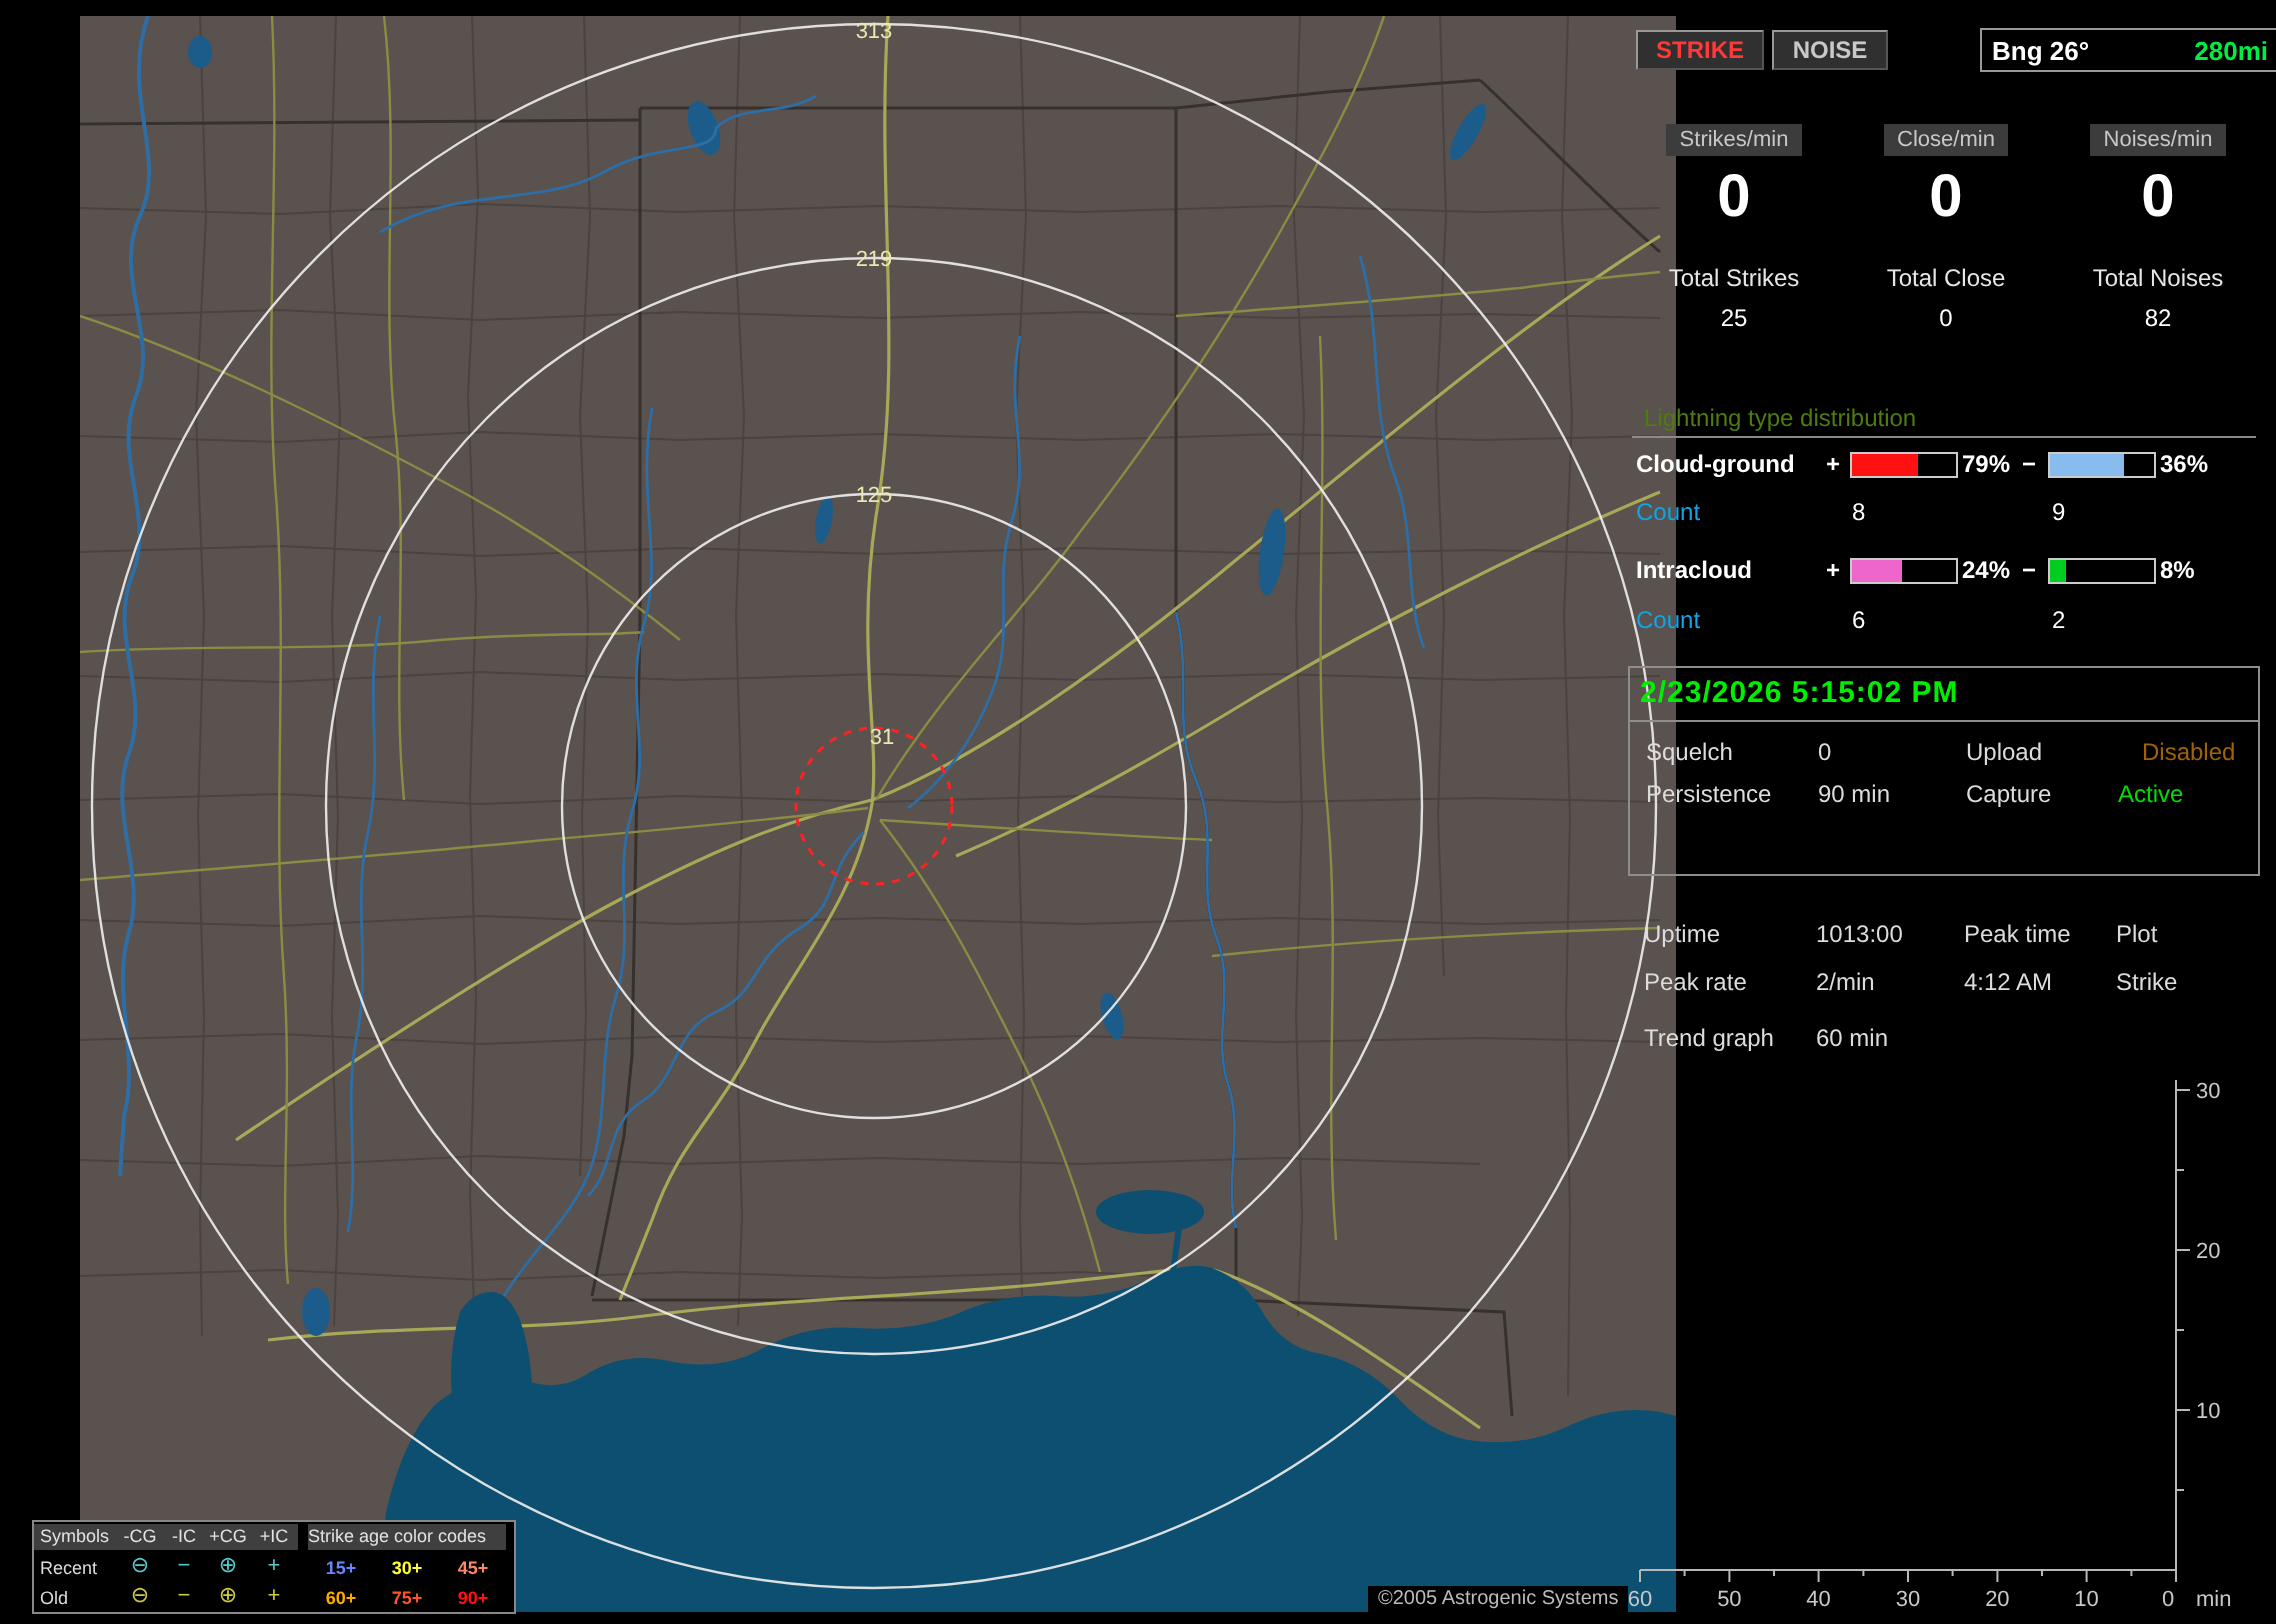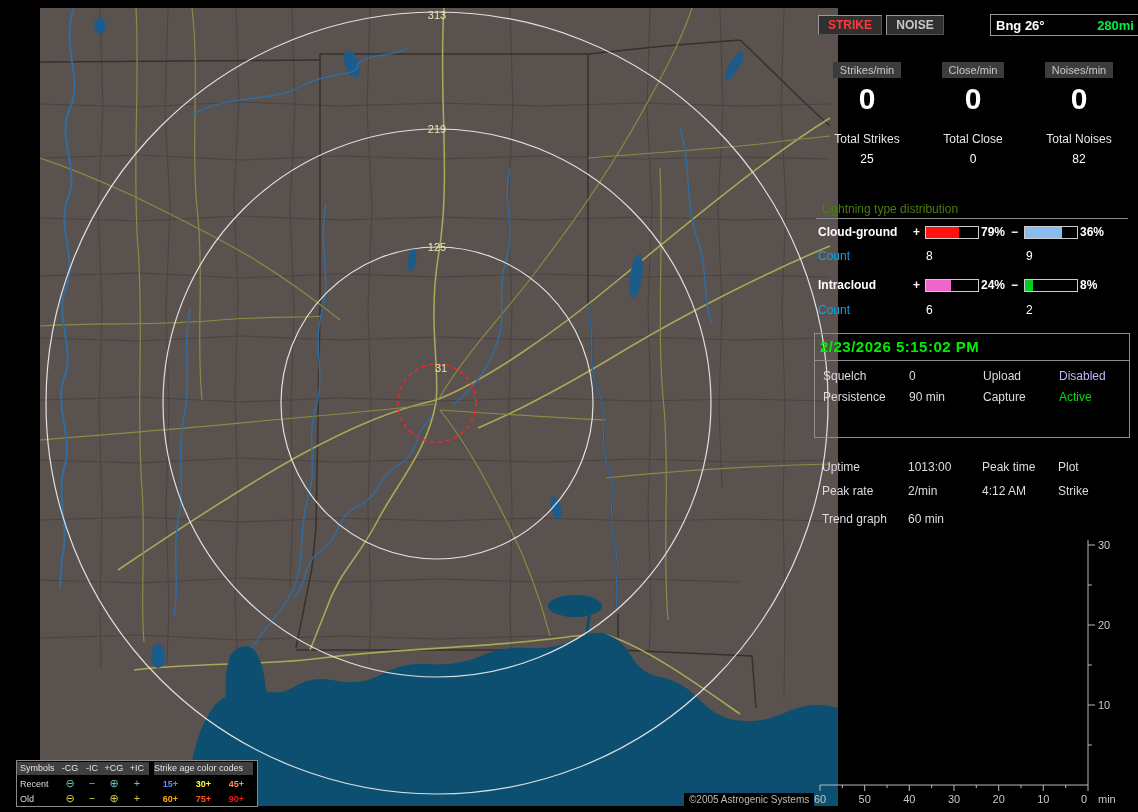--- a/index.html
+++ b/index.html
@@ -263,21 +263,21 @@
       <span class="c-val" style="left:212px">2</span>
     </div>
 
     <div id="dt-box">
       <div id="dt-line">2/23/2026 5:15:02 PM</div>
       <div id="status-rows">
         <div class="s-row">
           <span class="sc1">Squelch</span>
           <span class="sc2">0</span>
           <span class="sc3">Upload</span>
-          <span class="sc4" style="color: #c4b5fd;">Disabled</span>
+          <span class="sc4" style="color: #a16207; margin-left: 12px;">Disabled</span>
         </div>
         <div class="s-row">
           <span class="sc1">Persistence</span>
           <span class="sc2">90 min</span>
           <span class="sc3">Capture</span>
           <span class="sc4" style="color: rgb(0, 221, 0);">Active</span>
         </div>
       </div>
     </div>
 

